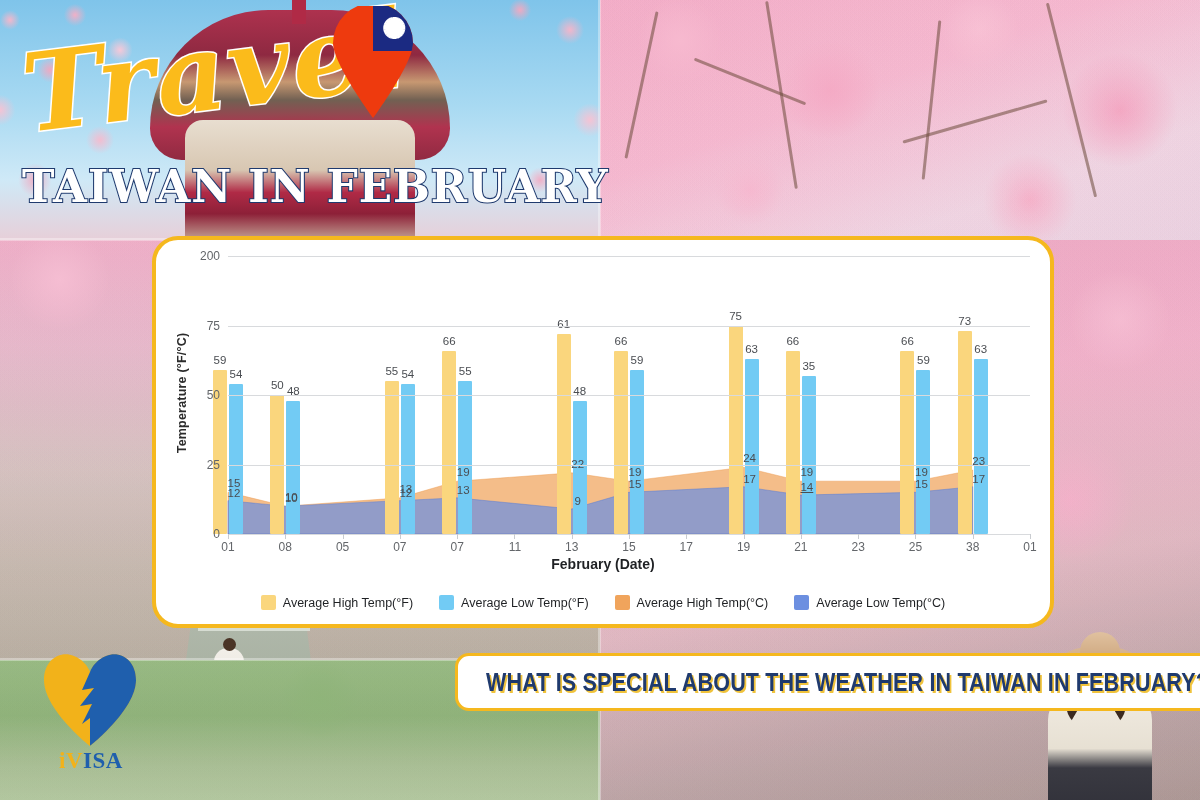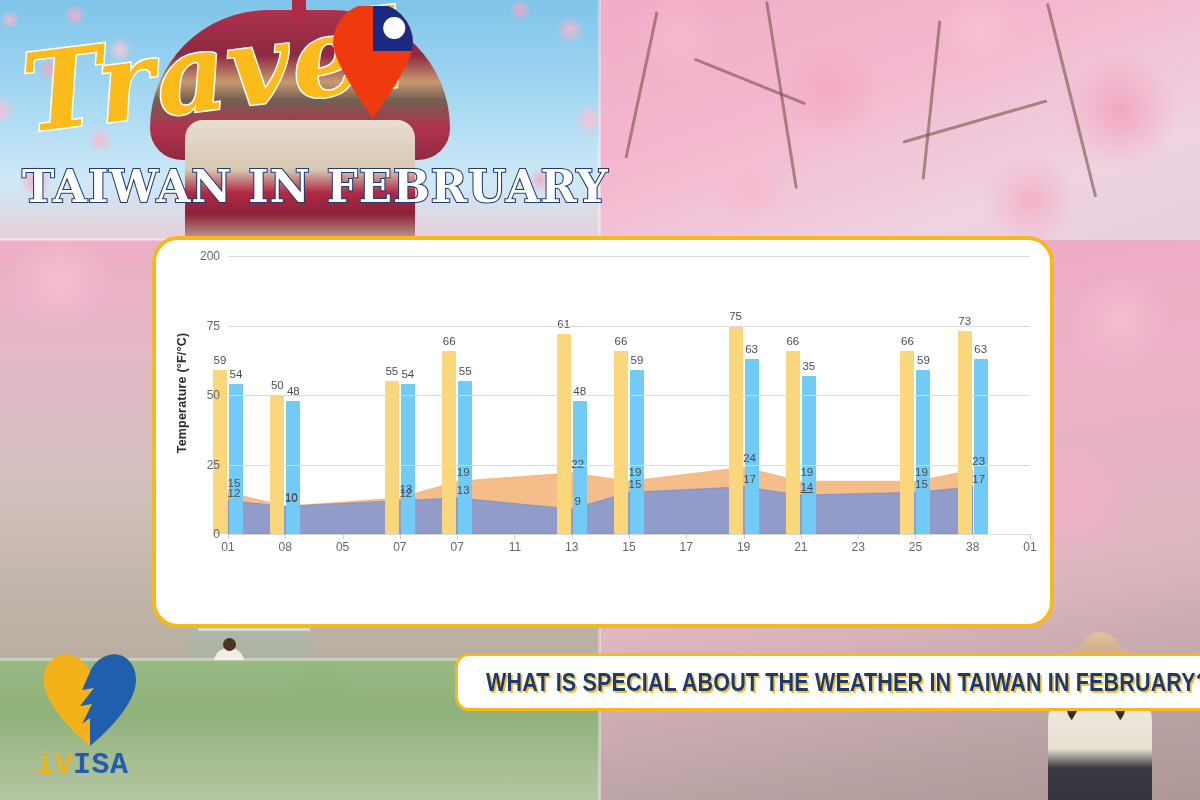--- a/index.html
+++ b/index.html
@@ -306,23 +306,23 @@
   .heart-y, .heart-b { position:absolute; top:0; width:96px; height:98px; }
   .heart-y {
     background:#F2B21A;
     clip-path: path("M48,98 C48,98 2,62 2,32 C2,12 18,2 32,8 C40,11 46,18 48,24 C50,18 56,11 64,8 C78,2 94,12 94,32 C94,62 48,98 48,98 Z");
   }
   .heart-b {
     background:#1F5FAD;
     clip-path: path("M48,98 C48,98 94,62 94,32 C94,12 78,2 64,8 C56,11 50,18 48,24 L48,24 L40,42 L52,40 L38,58 L50,56 L40,76 L48,70 Z");
   }
   .logo-text {
-    position:absolute; left:0; top:100px; width:110px; text-align:left;
-    font-size: 30px; font-weight: 700; letter-spacing: .5px;
-    font-family:Liberation Mono, monospace;
+    position:absolute; left:0; top:100px; width:110px; text-align:center;
+    font-size: 23px; font-weight: 700; letter-spacing: .5px;
+    font-family:Liberation Serif, serif;
   }
   .logo-i { color:#F2B21A; }
   .logo-v { color:#F2B21A; }
   .logo-isa { color:#1F5FAD; }
 </style>
 </head>
 <body>
 
 <div id="bg">
   <div class="photo ph-temple">
@@ -507,21 +507,40 @@
       <div class="xtick" style="left: 572.857px;">21</div>
       <div class="xtickmark" style="left: 630.143px;"></div>
       <div class="xtick" style="left: 630.143px;">23</div>
       <div class="xtickmark" style="left: 687.429px;"></div>
       <div class="xtick" style="left: 687.429px;">25</div>
       <div class="xtickmark" style="left: 744.714px;"></div>
       <div class="xtick" style="left: 744.714px;">38</div>
       <div class="xtickmark" style="left: 802px;"></div>
       <div class="xtick" style="left: 802px;">01</div>
     </div>
-
+  <div class="x-axis-title">February (Date)</div>
+
+  <div id="legend">
+      <div class="legend-item">
+        <span class="legend-swatch" style="background: rgb(250, 214, 125);"></span>
+        <span class="legend-text">Average High Temp(°F)</span>
+      </div>
+      <div class="legend-item">
+        <span class="legend-swatch" style="background: rgb(114, 203, 244);"></span>
+        <span class="legend-text">Average Low Temp(°F)</span>
+      </div>
+      <div class="legend-item">
+        <span class="legend-swatch" style="background: rgb(240, 164, 92);"></span>
+        <span class="legend-text">Average High Temp(°C)</span>
+      </div>
+      <div class="legend-item">
+        <span class="legend-swatch" style="background: rgb(108, 143, 224);"></span>
+        <span class="legend-text">Average Low Temp(°C)</span>
+      </div>
+    </div>
 </div>
 
 <div id="bottom-banner">
   <div id="banner-text">WHAT IS SPECIAL ABOUT THE WEATHER IN TAIWAN IN FEBRUARY?</div>
 </div>
 
 <div id="logo">
   <div class="logo-mark">
     <div class="heart-y"></div>
     <div class="heart-b"></div>

